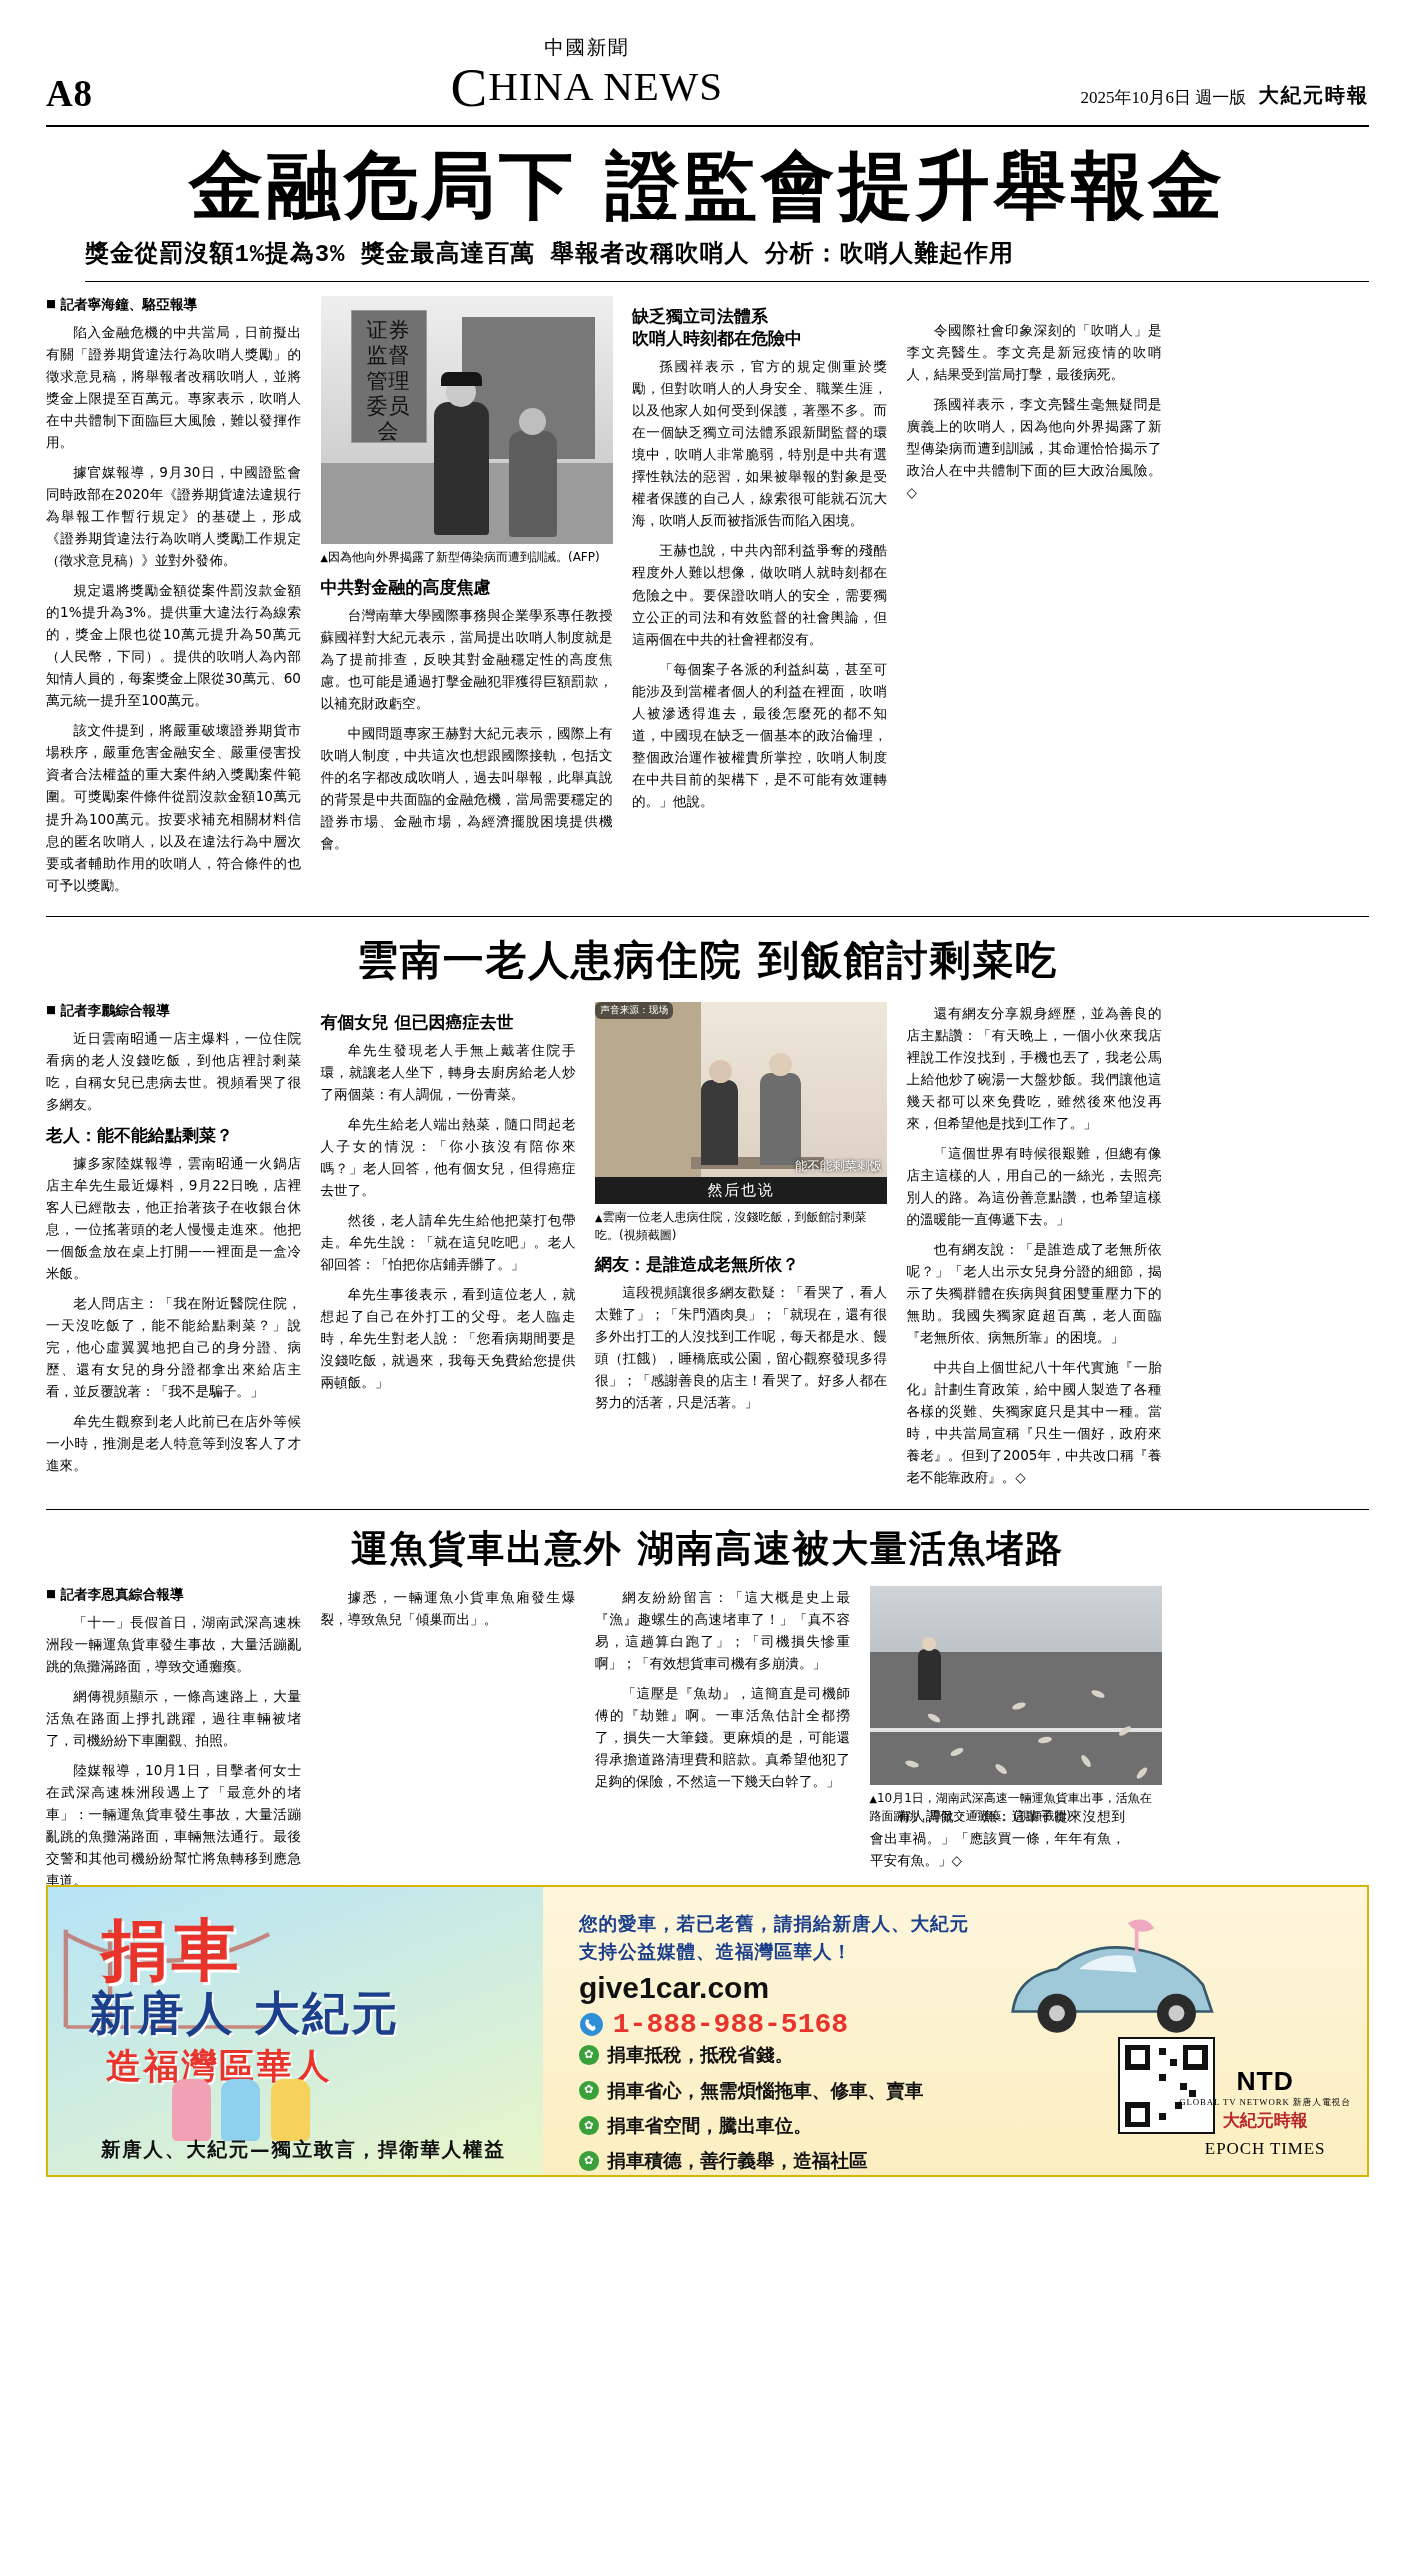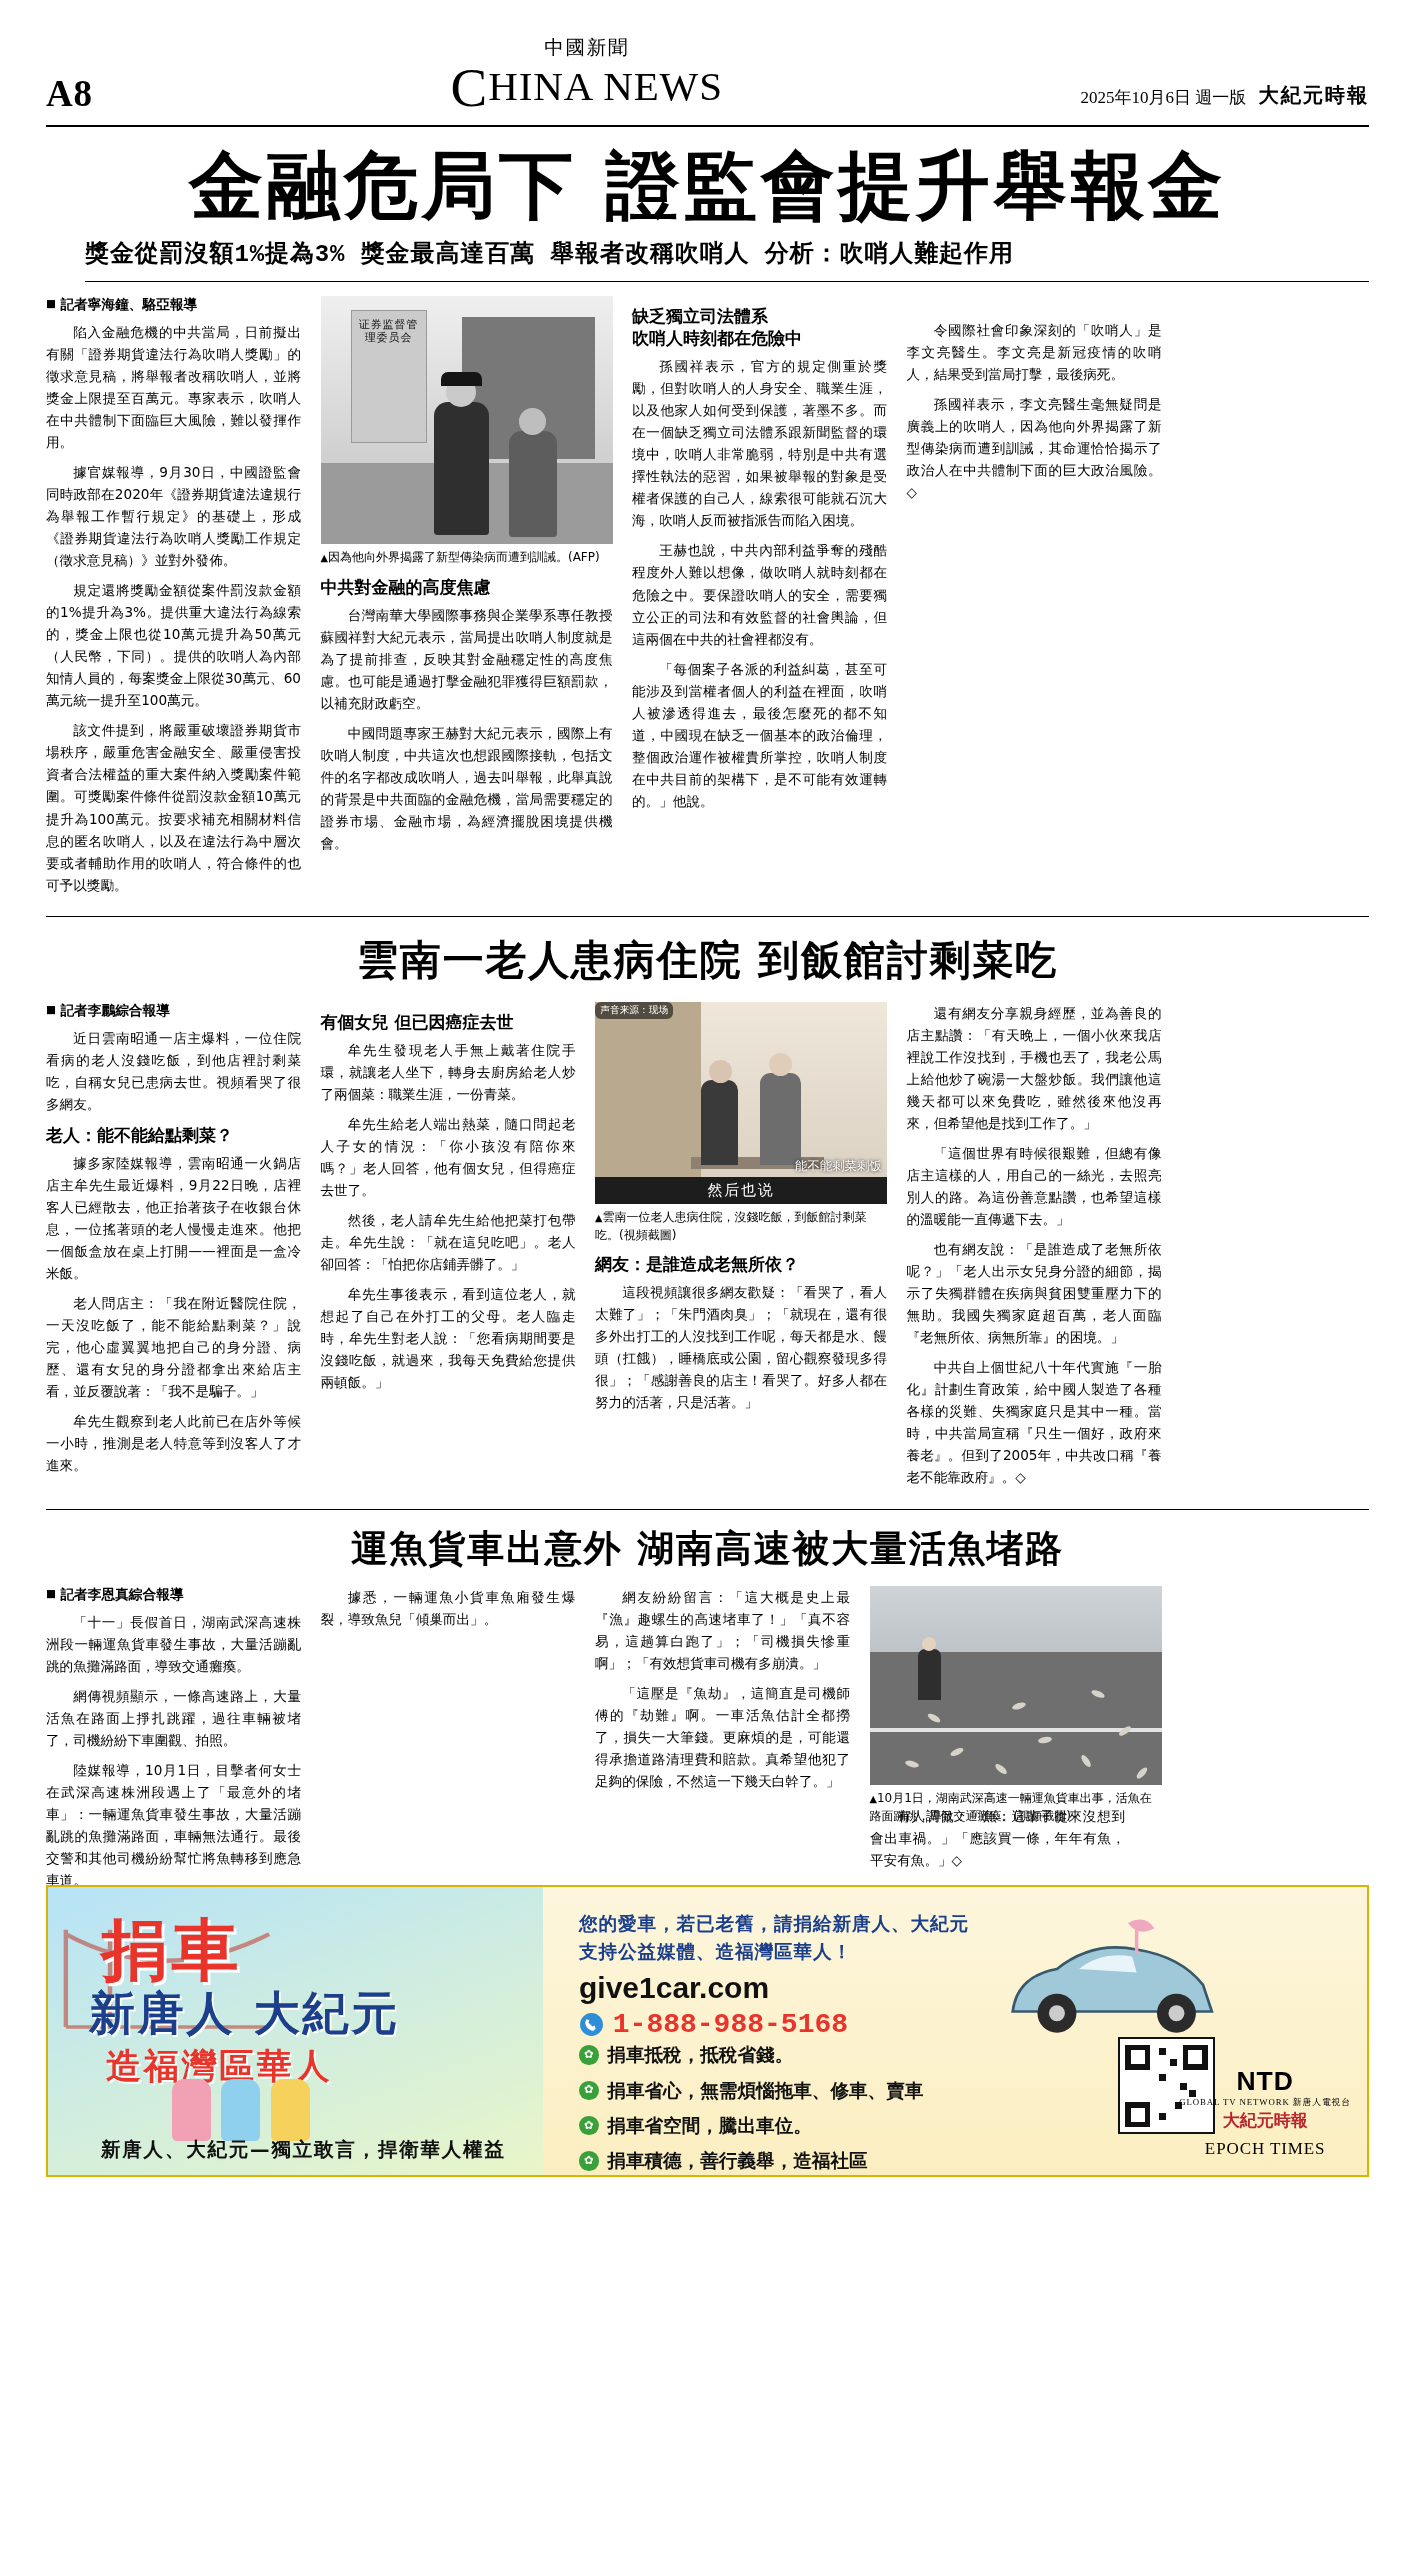--- a/index.html
+++ b/index.html
@@ -59,22 +59,22 @@
   .col { width:255px; }
   .col.mid { width:292px; }
   .photo1 { width:292px; height:248px; position:relative; overflow:hidden; background:#585858;
             filter:grayscale(1); }
   .sec-divider { border-top:1.8px solid #000; margin:12.4px 0 0 0; }
 
   
   .ph-sky { position:absolute; inset:0; background:linear-gradient(#d8d8d8,#b4b4b4); }
   .ph-bld { position:absolute; left:0; top:0; width:100%; height:168px;
             background:linear-gradient(#efefef,#cfcfcf); }
-  .ph-sign { position:absolute; left:30px; top:14px; width:76px; height:133px; background:#5eead4;
-             border:1.8px solid #9a9a9a; color:#111; font-size:11px; font-family:"DejaVu Sans",sans-serif;
+  .ph-sign { position:absolute; left:30px; top:14px; width:76px; height:133px; background:#ec4899;
+             border:1.8px solid #9a9a9a; color:#111; font-size:21px; font-family:"DejaVu Sans",sans-serif;
              line-height:1.2; padding:7px 5.3px; text-align:center; letter-spacing:0.9px;}
   .ph-door { position:absolute; right:17.7px; top:21px; width:133px; height:142px; background:#787878; }
   .ph-ground { position:absolute; bottom:0; left:0; width:100%; height:81px; background:#9b9b9b; }
   .ph-guard { position:absolute; bottom:8.8px; left:113px; width:55px; height:133px; background:#2f2f2f;
               border-radius:14px 14px 3.5px 3.5px; }
   .ph-guard:before { content:""; position:absolute; left:12.4px; top:-25px; width:30px; height:30px;
                      border-radius:50%; background:#d9c8b8; }
   .ph-guard:after  { content:""; position:absolute; left:7px; top:-30px; width:41px; height:14px;
                      border-radius:7px 7px 0 0; background:#151515; }
   .ph-man  { position:absolute; bottom:7px; left:188px; width:48px; height:106px; background:#5d5d5d;
@@ -221,21 +221,21 @@
       <p class="body">近日雲南昭通一店主爆料，一位住院看病的老人沒錢吃飯，到他店裡討剩菜吃，自稱女兒已患病去世。視頻看哭了很多網友。</p>
       <h4 class="sub">老人：能不能給點剩菜？</h4>
       <p class="body">據多家陸媒報導，雲南昭通一火鍋店店主牟先生最近爆料，9月22日晚，店裡客人已經散去，他正抬著孩子在收銀台休息，一位搖著頭的老人慢慢走進來。他把一個飯盒放在桌上打開——裡面是一盒冷米飯。</p>
       <p class="body">老人問店主：「我在附近醫院住院，一天沒吃飯了，能不能給點剩菜？」說完，他心虛翼翼地把自己的身分證、病歷、還有女兒的身分證都拿出來給店主看，並反覆說著：「我不是騙子。」</p>
       <p class="body">牟先生觀察到老人此前已在店外等候一小時，推測是老人特意等到沒客人了才進來。</p>
     </div>
 
     <div class="c4">
       <p class="body"></p>
       <h4 class="sub">有個女兒 但已因癌症去世</h4>
-      <p class="body">牟先生發現老人手無上戴著住院手環，就讓老人坐下，轉身去廚房給老人炒了兩個菜：職業生涯，一份青菜。</p>
+      <p class="body">牟先生發現老人手無上戴著住院手環，就讓老人坐下，轉身去廚房給老人炒了兩個菜：有人調侃，一份青菜。</p>
       <p class="body">牟先生給老人端出熱菜，隨口問起老人子女的情況：「你小孩沒有陪你來嗎？」老人回答，他有個女兒，但得癌症去世了。</p>
       <p class="body">然後，老人請牟先生給他把菜打包帶走。牟先生說：「就在這兒吃吧」。老人卻回答：「怕把你店鋪弄髒了。」</p>
       <p class="body">牟先生事後表示，看到這位老人，就想起了自己在外打工的父母。老人臨走時，牟先生對老人說：「您看病期間要是沒錢吃飯，就過來，我每天免費給您提供兩頓飯。」</p>
     </div>
 
     <div class="col mid">
       <div class="photo2">
         <div class="p2-wall"></div>
         <div class="p2-panel"></div>
         <div class="p2-tbl"></div>

